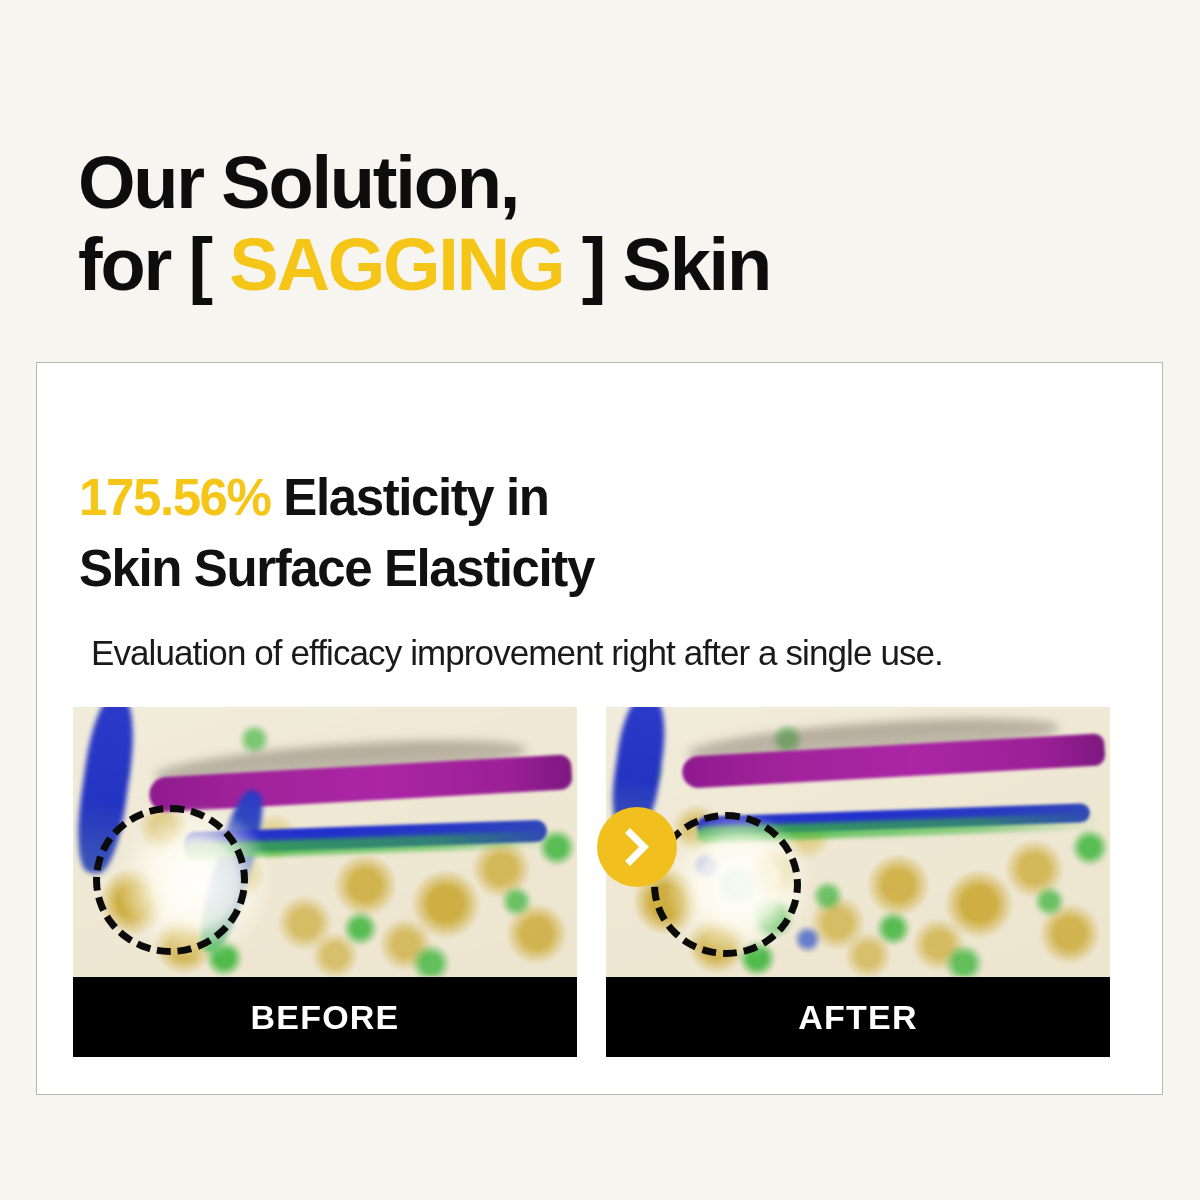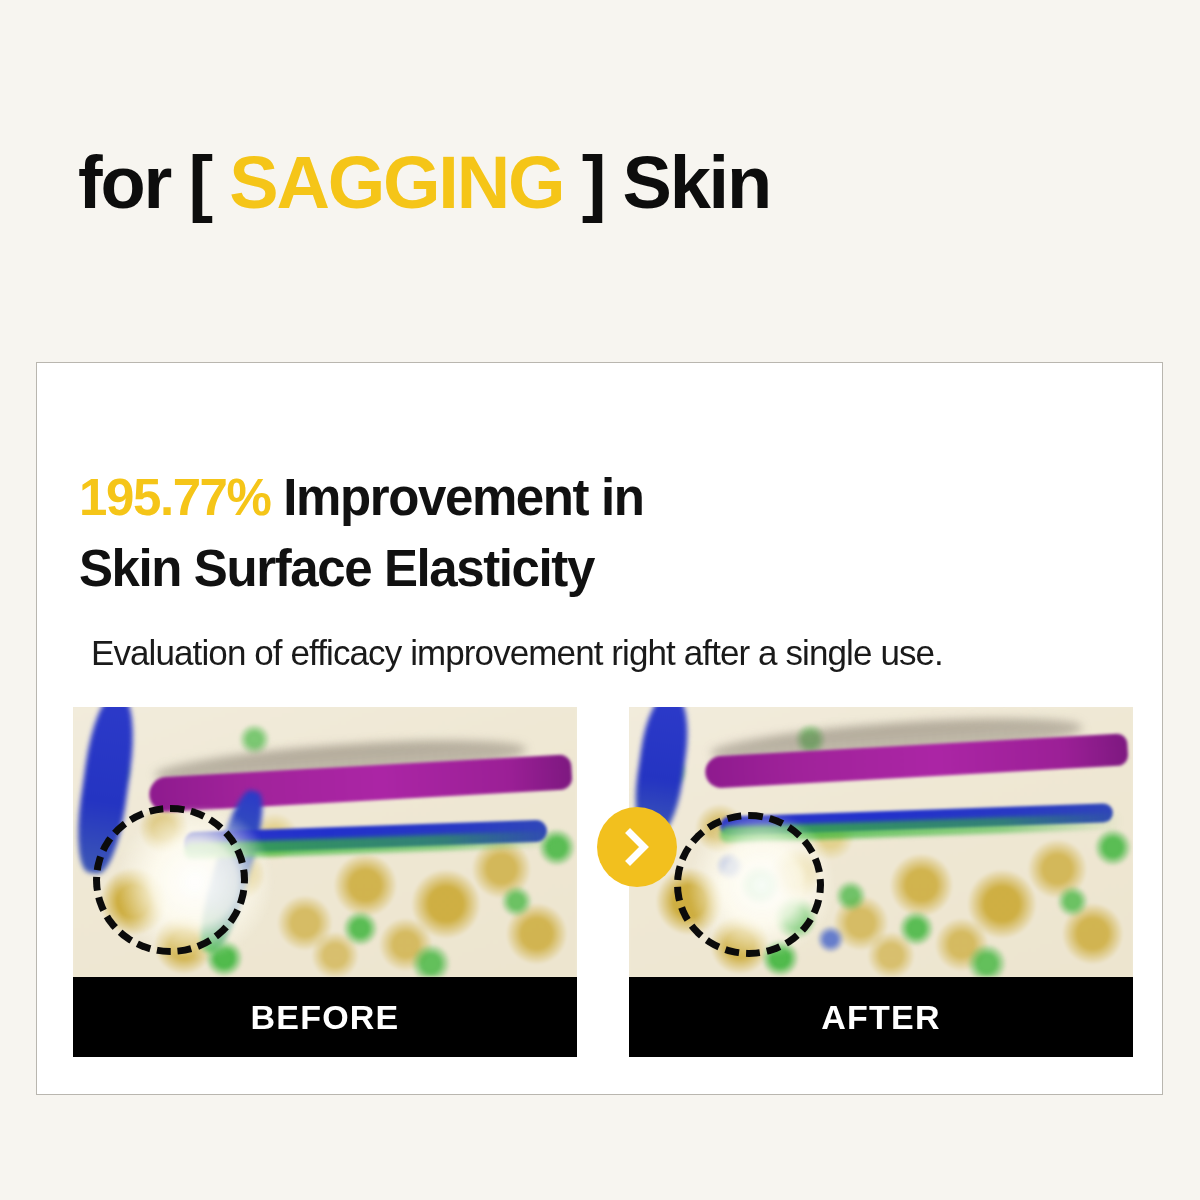--- a/index.html
+++ b/index.html
@@ -57,21 +57,21 @@
 
   
   .compare{
     position:absolute;left:36px;top:344px;
     width:1056px;height:350px;
   }
   .panel{
     position:absolute;top:0;width:444px;height:350px;
   }
   .panel.before{left:0;}
-  .panel.after{left:556px;}
+  .panel.after{left:533px;}
 
   .scan{
     position:relative;width:504px;height:270px;
     overflow:hidden;
     background:#efe9d8;
     border:0;
   }
   .scan .layer{position:absolute;inset:0;}
 
   
@@ -187,27 +187,28 @@
     z-index:5;
   }
   .arrow-badge svg{display:block;}
 </style>
 </head>
 <body>
 
 <div class="page">
 
   <h1 class="headline">
+    <span class="line">Our Solution,</span>
     <span class="line"><span>for </span><span class="hl-bracket">[</span><span>&nbsp;</span><span class="hl-accent">SAGGING</span><span>&nbsp;</span><span class="hl-bracket">]</span><span> Skin</span></span>
   </h1>
 
   <section class="card">
 
     <h2 class="stat">
-      <span class="line"><span class="stat-number">195.77%</span><span> Improvement in</span></span>
+      <span class="line"><span class="stat-number">175.56%</span><span> Elasticity in</span></span>
       <span class="line">Skin Surface Elasticity</span>
     </h2>
 
     <p class="subtitle">Evaluation of efficacy improvement right after a single use.</p>
 
     <div class="compare">
 
       <div class="panel before">
         <div class="scan">
           <div class="layer tex-base"></div>

